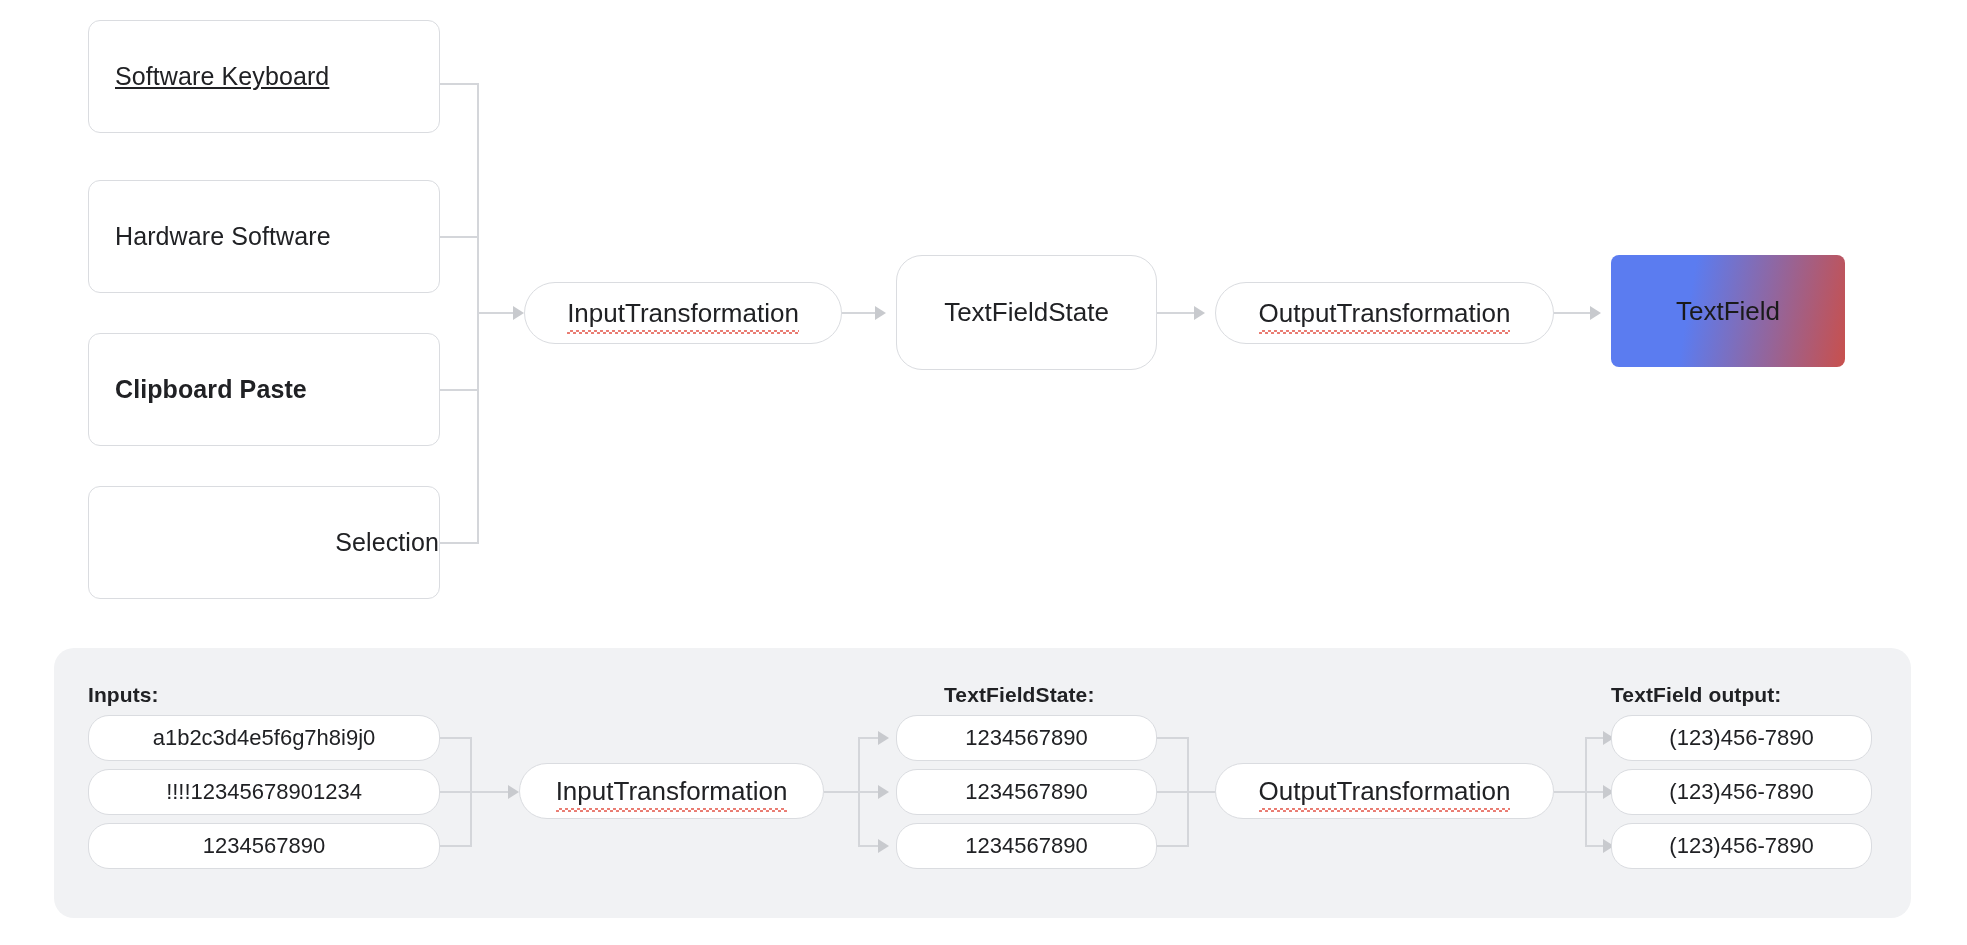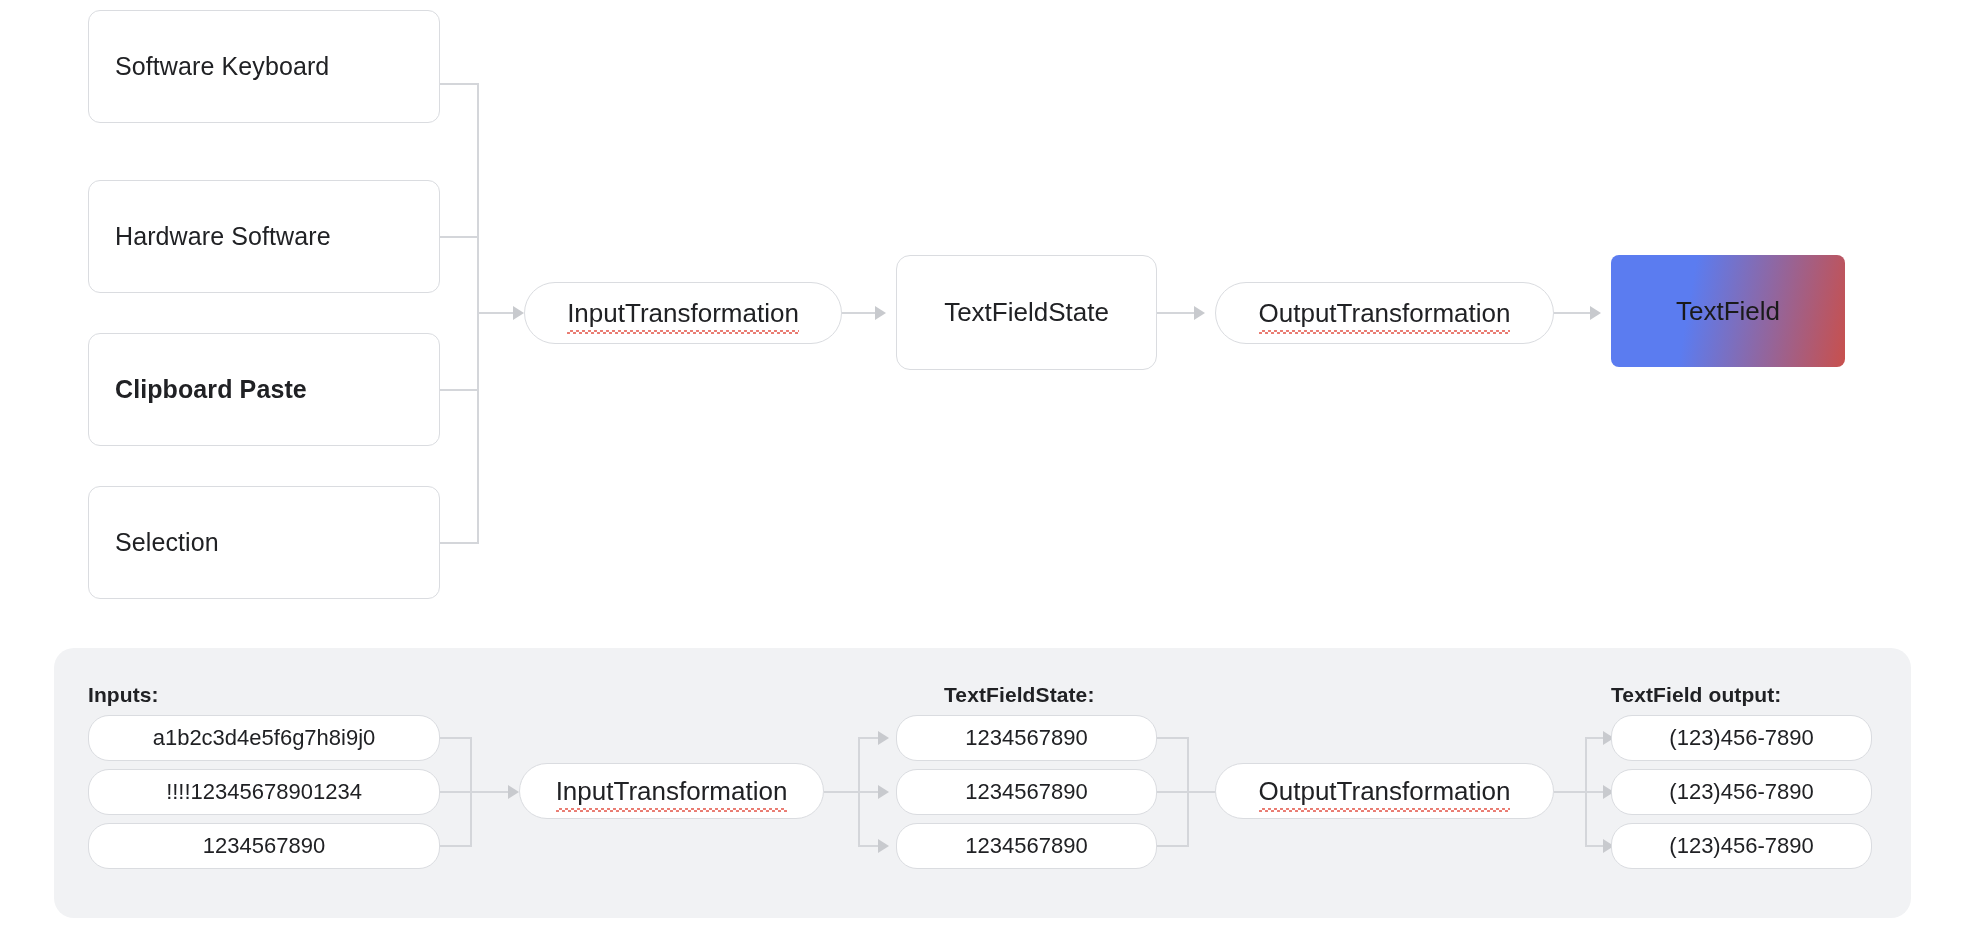--- a/index.html
+++ b/index.html
@@ -151,54 +151,54 @@
     justify-content: center;
     font-size: 26px;
     color: #202124;
   }
 </style>
 </head>
 <body>
 
 <div id="canvas">
 
-  <div class="node src-box" style="left:88px; top:10px;">
+  <div class="node src-box" style="left:88px; top:20px;text-decoration:underline;">
     <span>Software Keyboard</span>
   </div>
 
   <div class="node src-box" style="left:88px; top:180px;">
     <span>Hardware Software</span>
   </div>
 
   <div class="node src-box" style="left:88px; top:333px;font-weight:bold;">
     <span>Clipboard Paste</span>
   </div>
 
-  <div class="node src-box" style="left:88px; top:486px;">
+  <div class="node src-box" style="left:88px; top:486px;justify-content:flex-end;">
     <span>Selection</span>
   </div>
 
   <div class="line-h" style="left:440px; top:83px;  width:39px;"></div>
   <div class="line-h" style="left:440px; top:236px; width:39px;"></div>
   <div class="line-h" style="left:440px; top:389px; width:39px;"></div>
   <div class="line-h" style="left:440px; top:542px; width:39px;"></div>
 
   <div class="line-v" style="left:477px; top:83px; height:461px;"></div>
 
   <div class="line-h" style="left:477px; top:312px; width:44px;"></div>
   <div class="arrow-head" style="left:513px; top:306px;"></div>
 
   <div class="node pill pill-top" style="left:524px; top:282px; width:318px;">
     <span class="squiggle">InputTransformation</span>
   </div>
 
   <div class="line-h" style="left:842px; top:312px; width:42px;"></div>
   <div class="arrow-head" style="left:875px; top:306px;"></div>
 
-  <div class="node state-box" style="left:896px; top:255px; width:261px; height:115px;">
+  <div class="node state-box" style="left:896px; top:255px; width:261px; height:115px;border-radius:26px;">
     <span>TextFieldState</span>
   </div>
 
   <div class="line-h" style="left:1157px; top:312px; width:46px;"></div>
   <div class="arrow-head" style="left:1194px; top:306px;"></div>
 
   <div class="node pill pill-top" style="left:1215px; top:282px; width:339px;">
     <span class="squiggle">OutputTransformation</span>
   </div>
 

